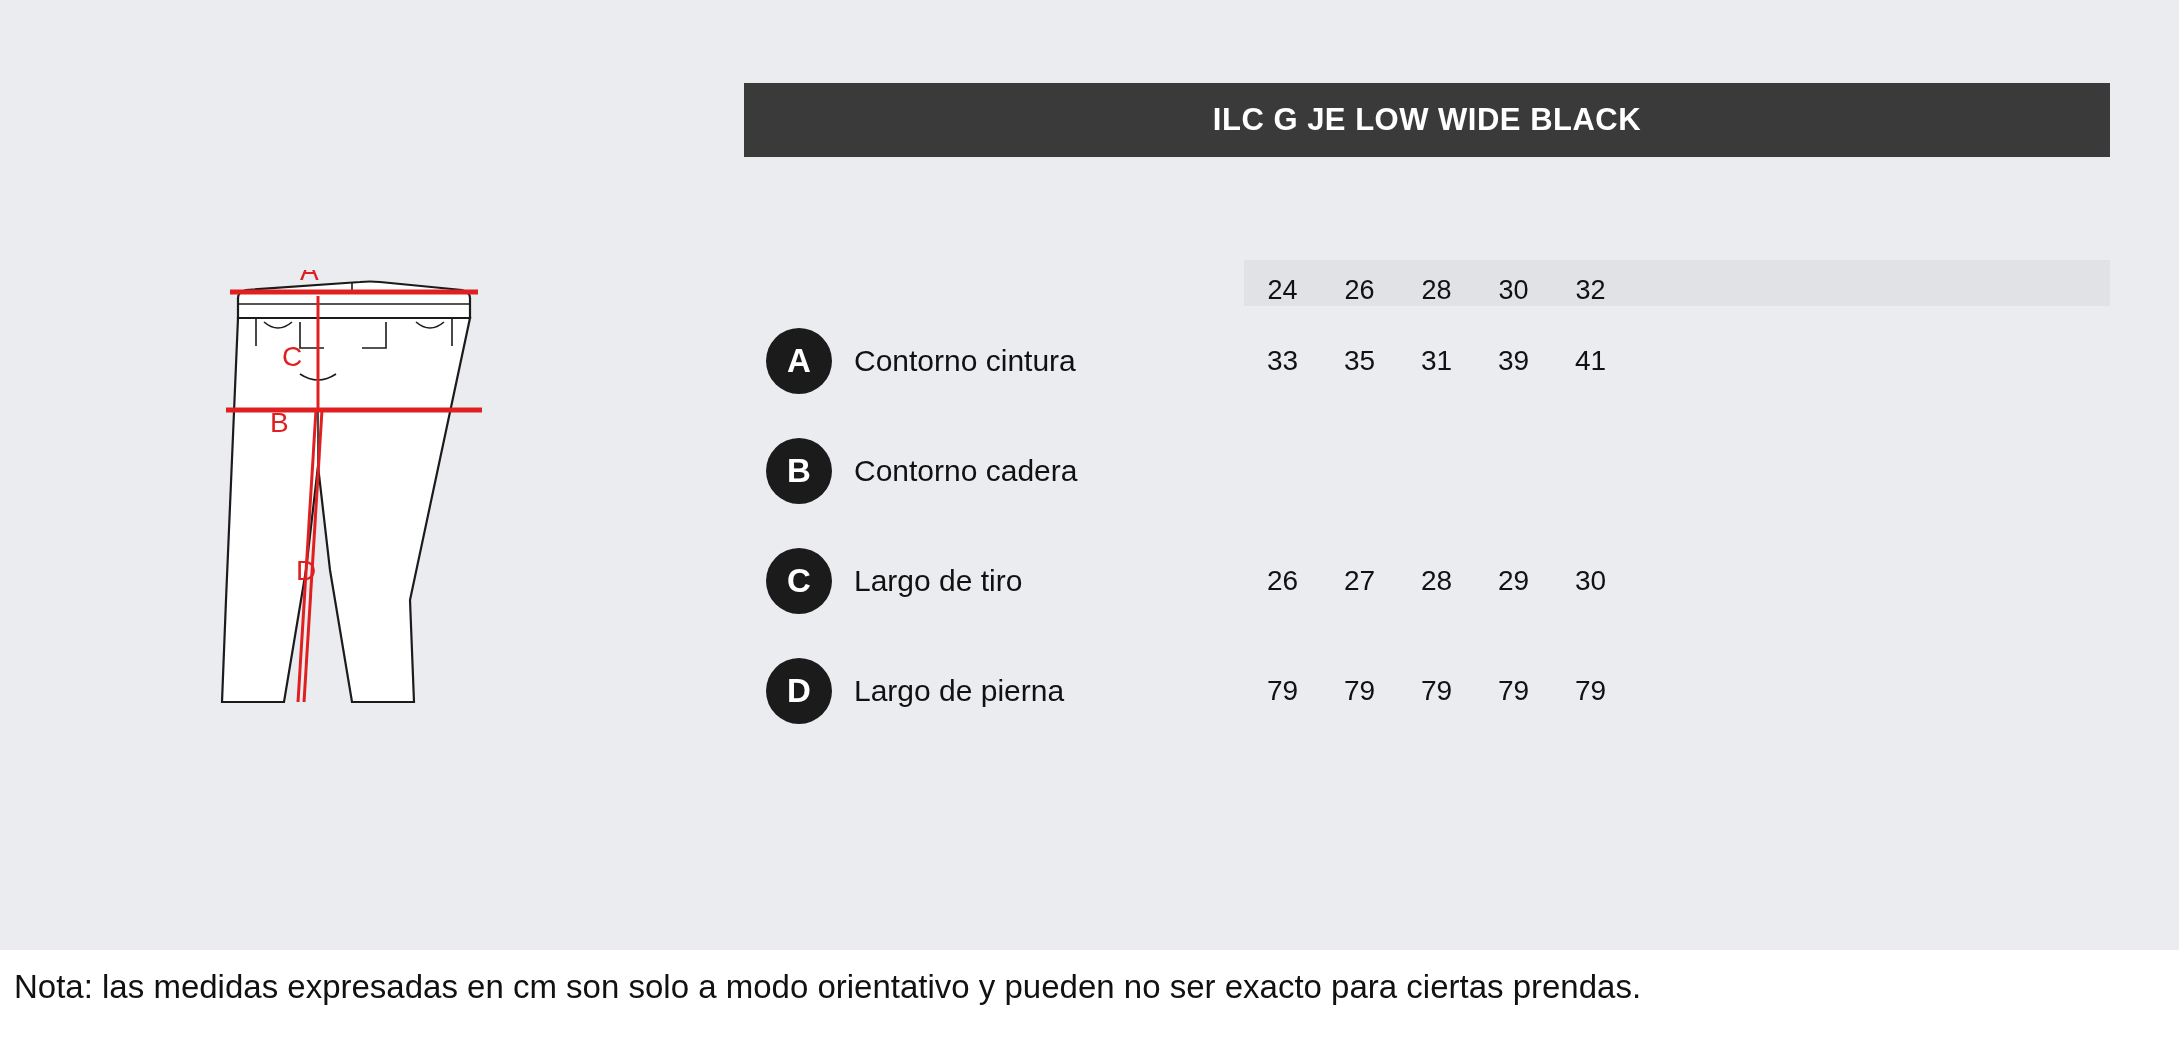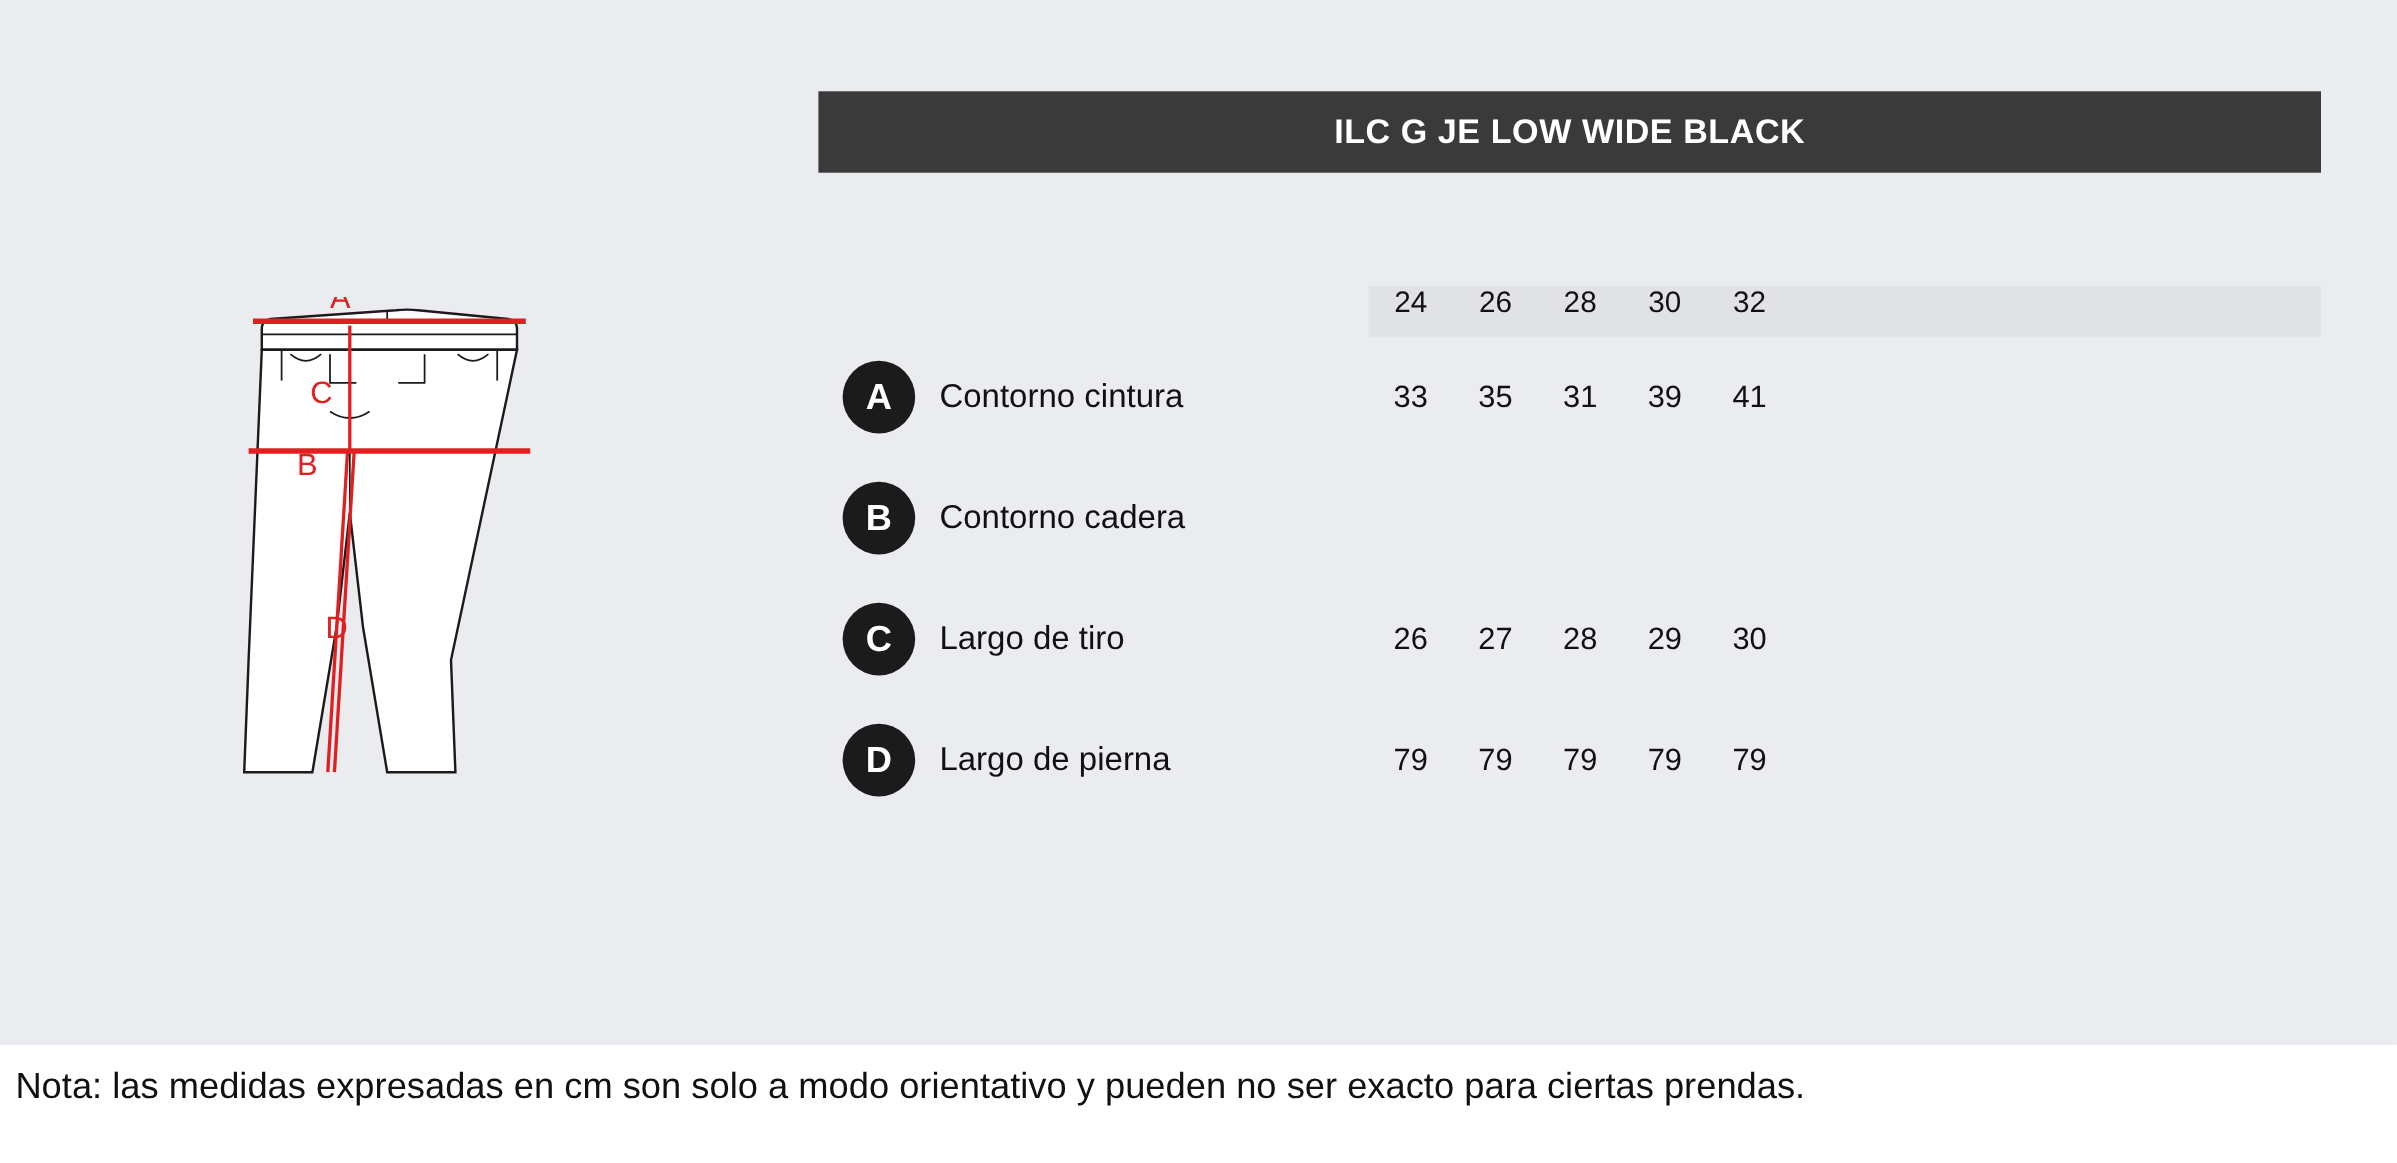--- a/index.html
+++ b/index.html
@@ -77,21 +77,21 @@
     height: 46px;
     background: #e0e2e6;
   }
   .size-header-cells {
     position: absolute;
     left: 500px;
     top: 0px;
     width: 866px;
     height: 46px;
     display: flex;
-    align-items: flex-start;
+    align-items: flex-end;
   }
   .size-cell {
     width: 77px;
     text-align: center;
     font-size: 27px;
     color: #111111;
   }
 
   .rows {
     position: absolute;

